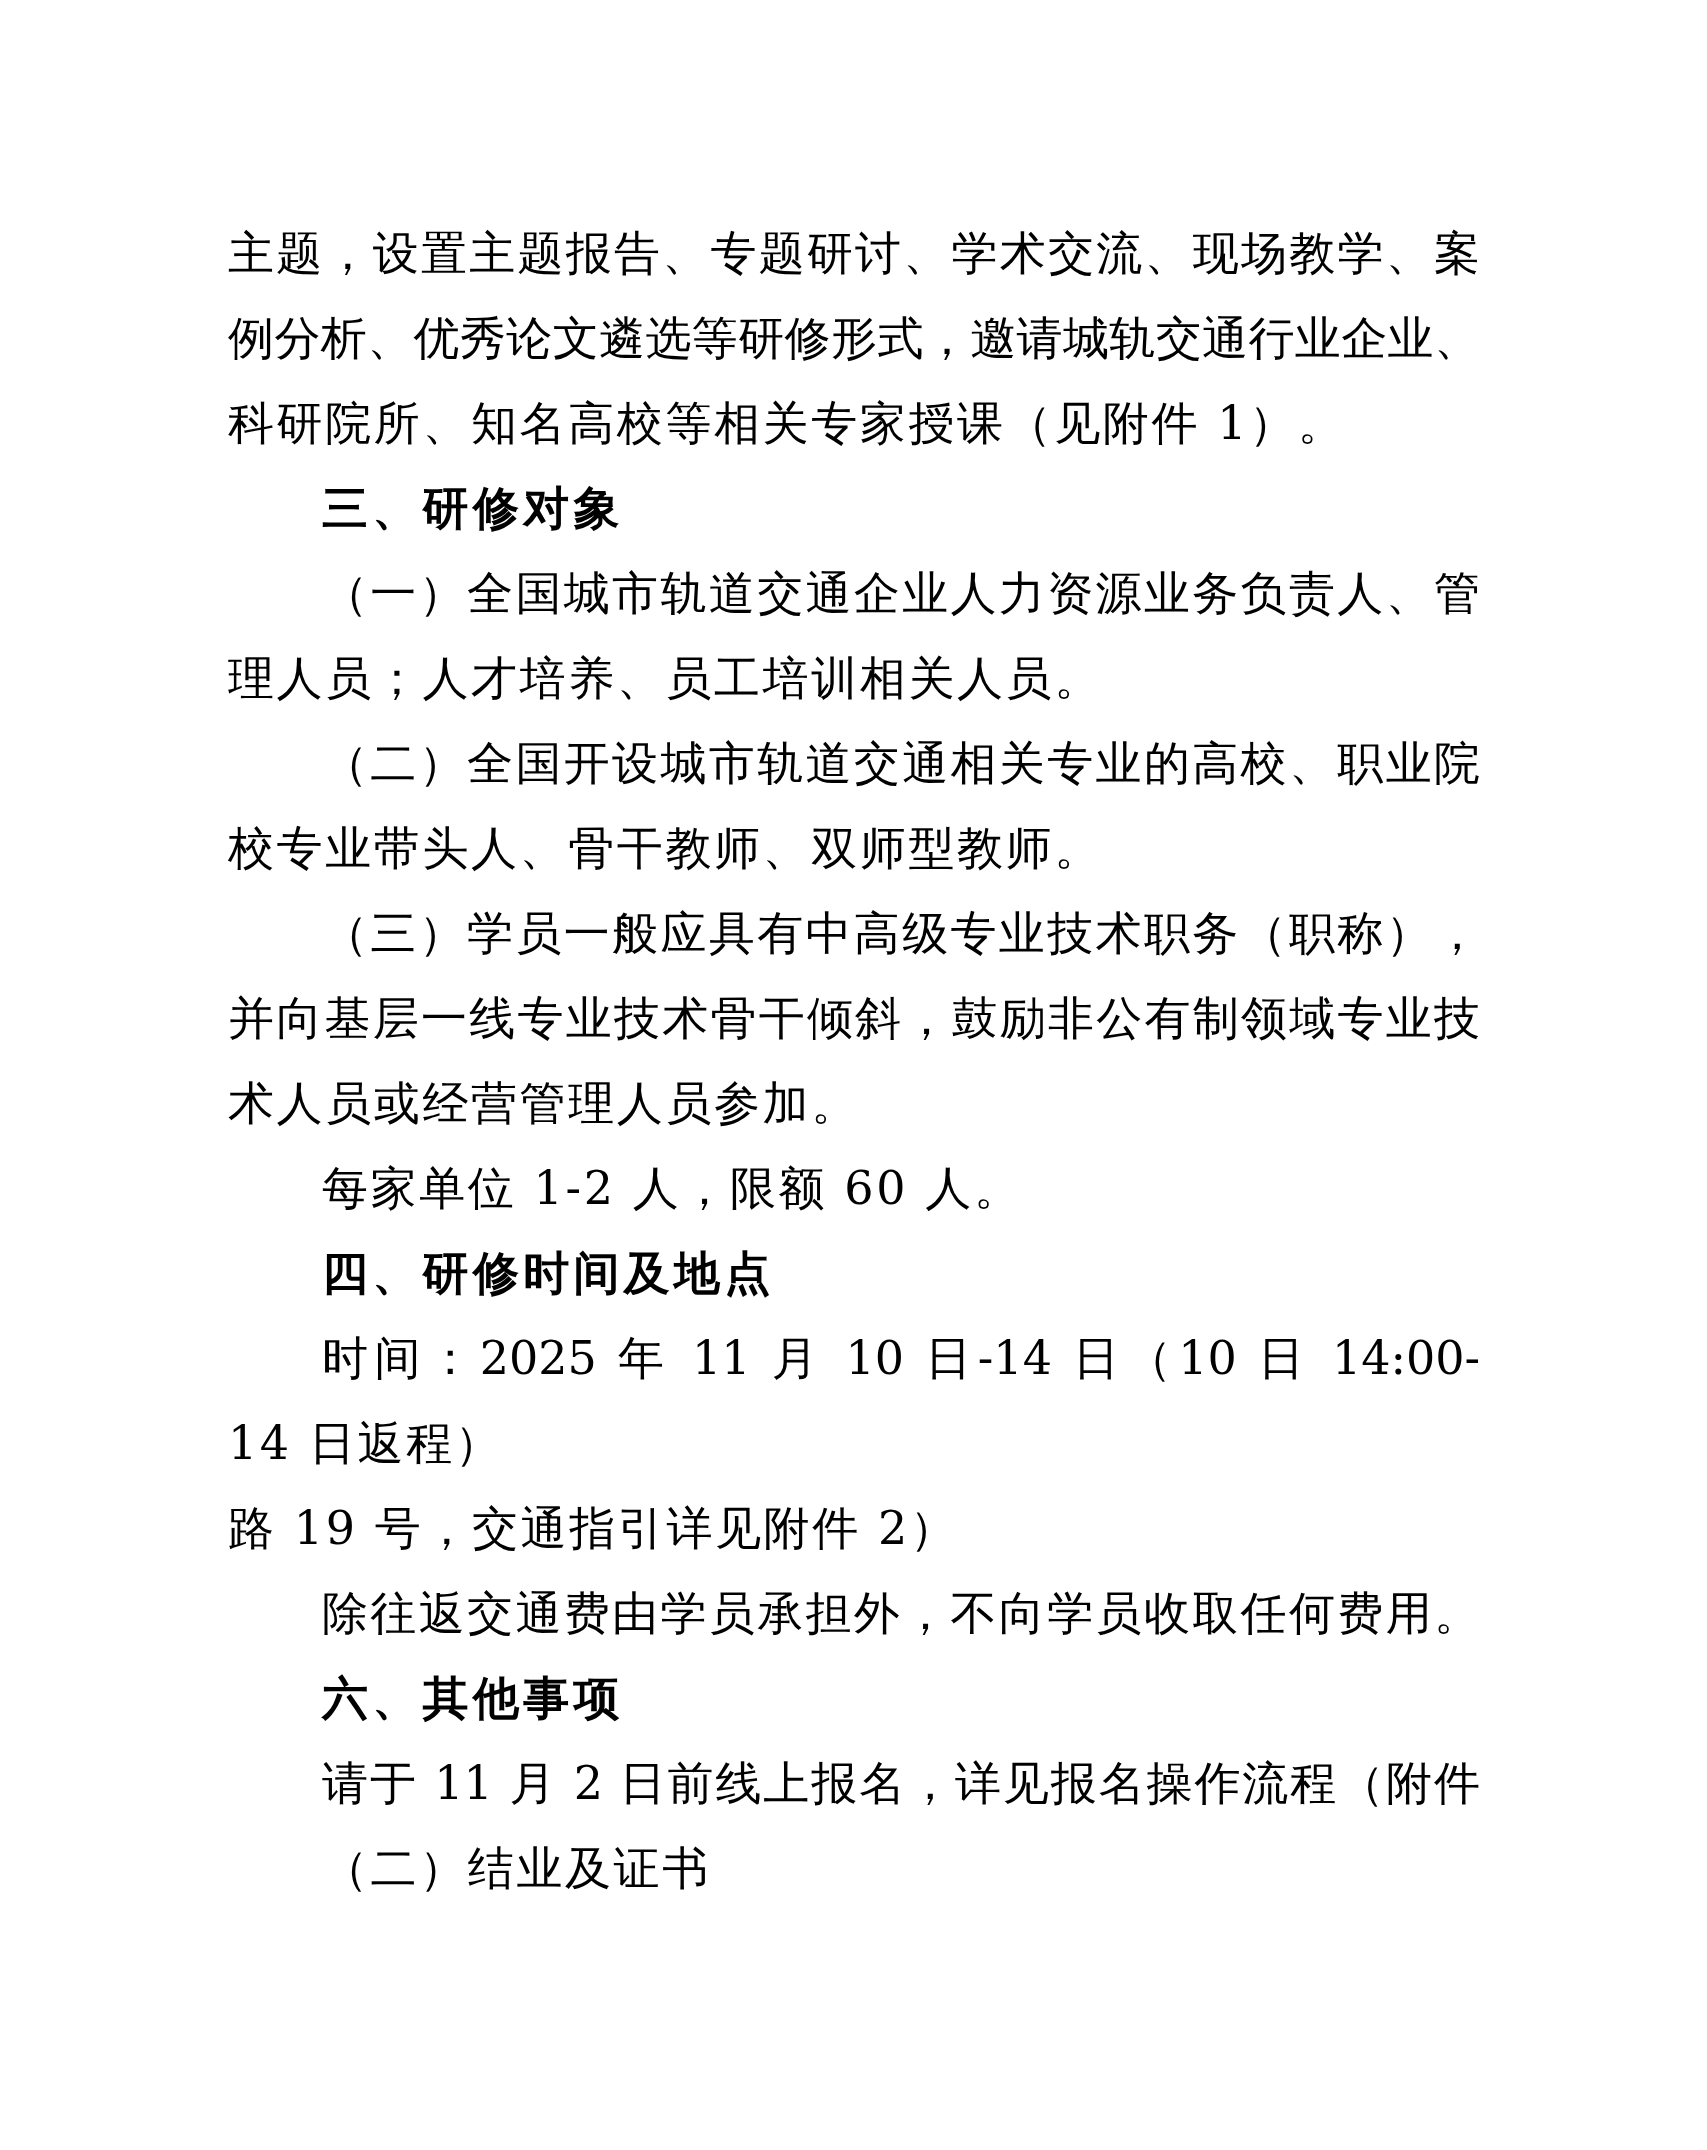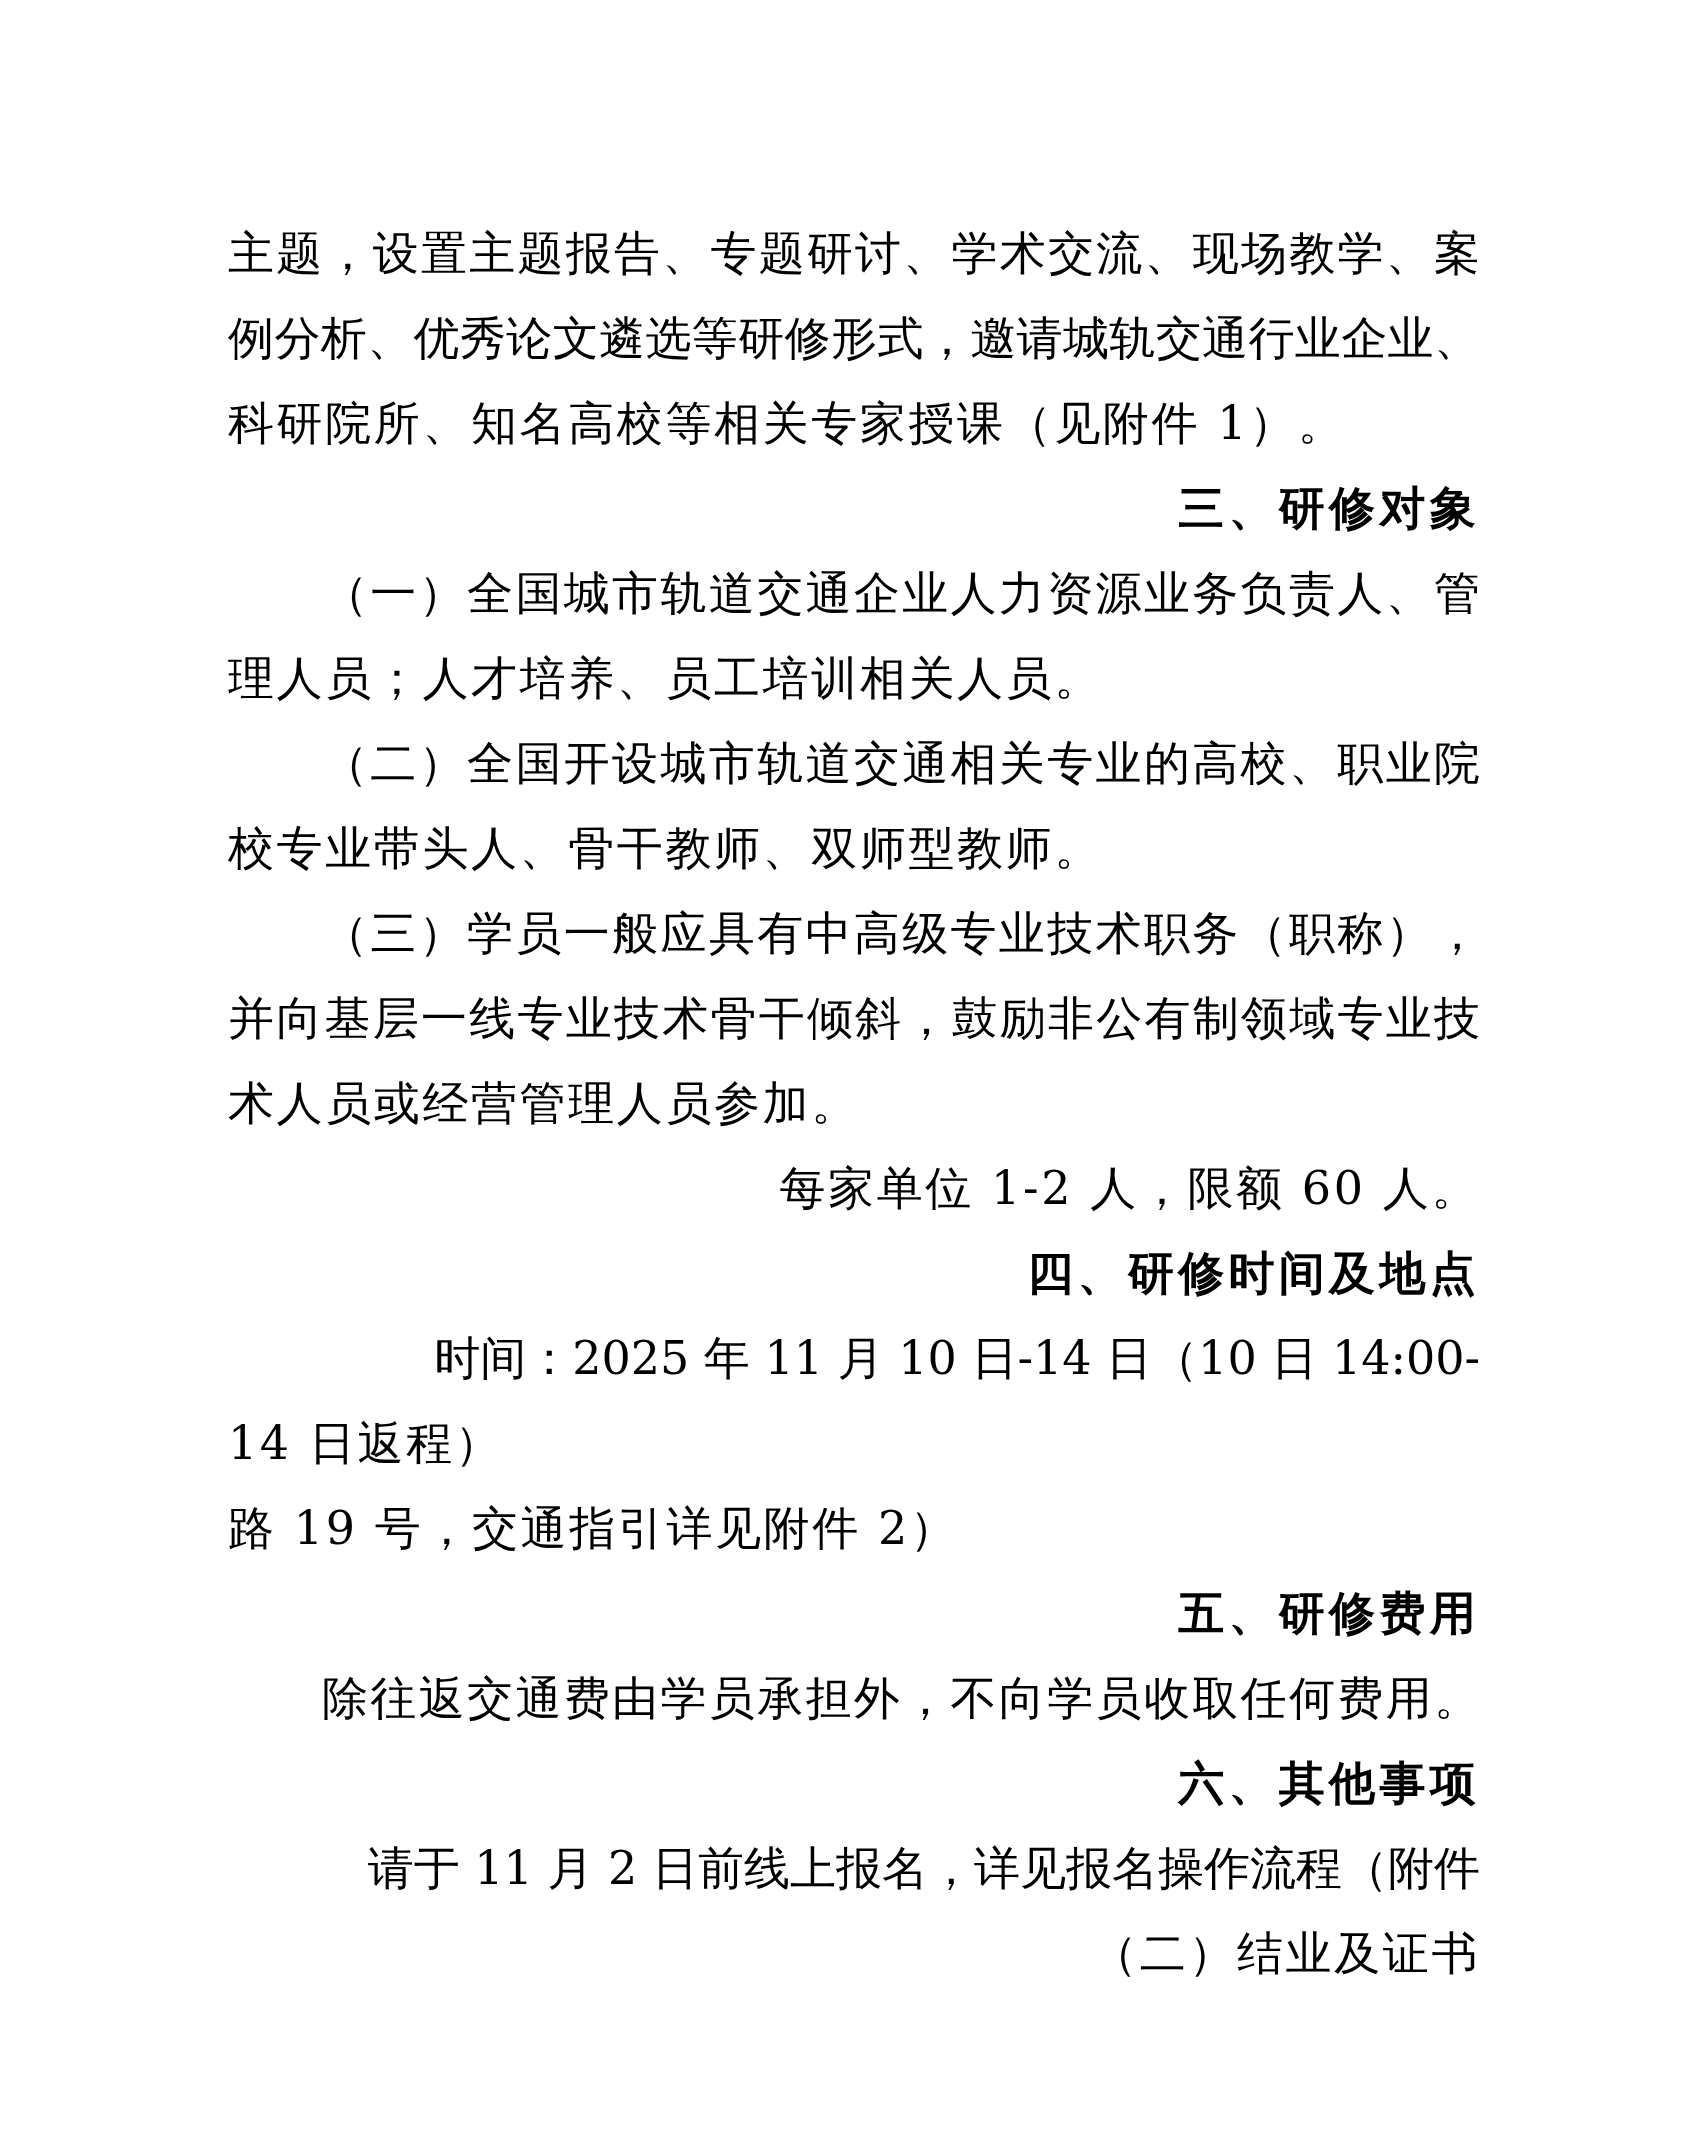--- a/index.html
+++ b/index.html
@@ -35,21 +35,20 @@
     letter-spacing: 0;
     text-align: justify;
     text-align-last: justify;
     text-justify: inter-character;
     overflow: hidden;
     height: 85px;
   }
   
   .indent {
     text-indent: 94px;
-    text-align: right;
   }
   
   .heading {
     font-family: "DejaVu Sans", "Liberation Sans", sans-serif;
     font-weight: 700;
     letter-spacing: 4.3px;
   }
   
   .kai {
     font-family: "DejaVu Serif", "Liberation Serif", serif;
@@ -70,21 +69,20 @@
     <div class="line indent fill">（二）全国开设城市轨道交通相关专业的高校、职业院</div>
     <div class="line">校专业带头人、骨干教师、双师型教师。</div>
     <div class="line indent fill">（三）学员一般应具有中高级专业技术职务（职称），</div>
     <div class="line fill">并向基层一线专业技术骨干倾斜，鼓励非公有制领域专业技</div>
     <div class="line">术人员或经营管理人员参加。</div>
     <div class="line indent">每家单位 1-2 人，限额 60 人。</div>
     <div class="line heading indent">四、研修时间及地点</div>
     <div class="line indent fill">时间：2025 年 11 月 10 日-14 日（10 日 14:00-17:30 报到，</div>
     <div class="line">14 日返程）</div>
     <div class="line">路 19 号，交通指引详见附件 2）</div>
-    <div class="line heading indent">五、研修费用</div>
     <div class="line indent fill">除往返交通费由学员承担外，不向学员收取任何费用。</div>
     <div class="line heading indent">六、其他事项</div>
     <div class="line indent fill">请于 11 月 2 日前线上报名，详见报名操作流程（附件 3）。</div>
     <div class="line kai indent">（二）结业及证书</div>
   </div>
 
 </div>
 
 
 </body></html>

